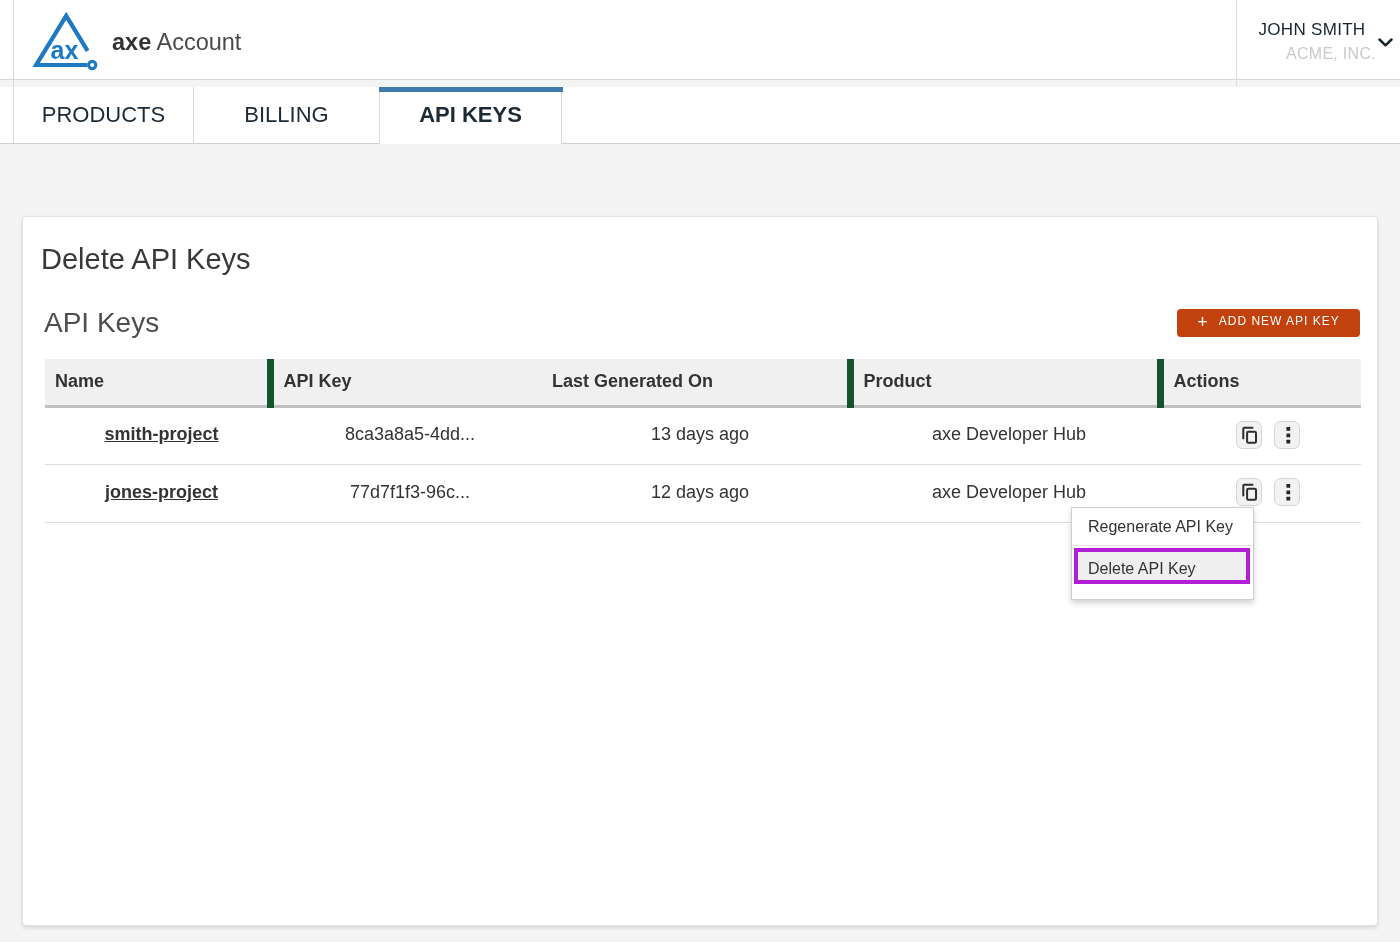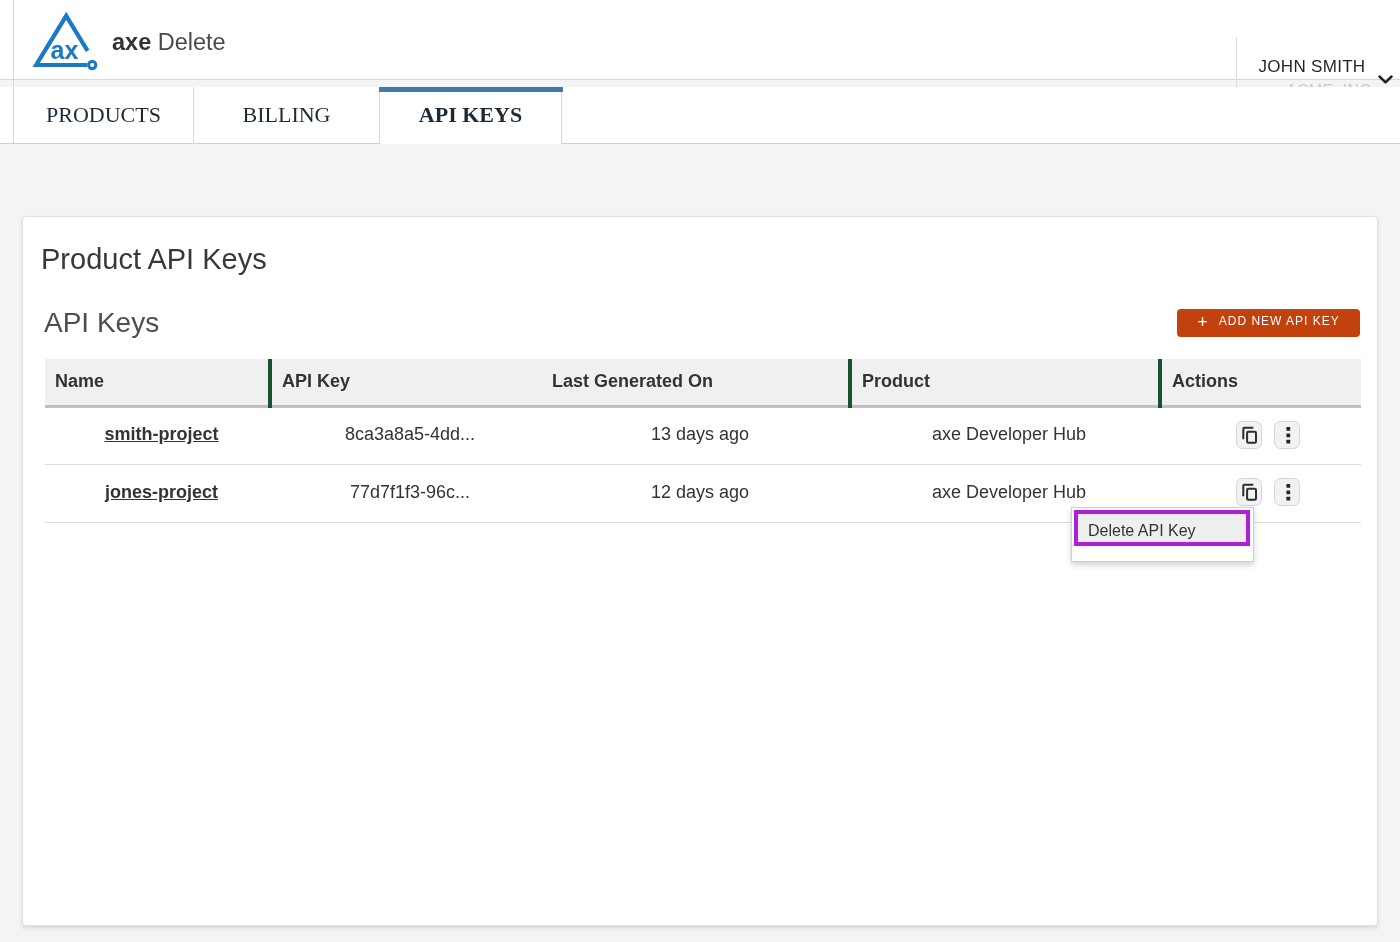--- a/index.html
+++ b/index.html
@@ -5,41 +5,41 @@
 <style>
   * { margin:0; padding:0; box-sizing:border-box; }
   html,body { width:1400px; height:942px; font-family:"Liberation Sans", sans-serif; background:#f4f4f4; overflow:hidden; }
   
   .header { position:absolute; left:0; top:0; width:1400px; height:80px; background:#fff; border-bottom:1px solid #d6d6d6; }
   .hdr-leftline { position:absolute; left:13px; top:0; width:1px; height:143px; background:#d9d9d9; z-index:5;}
   .logo { position:absolute; left:28px; top:8px; }
   .brand { position:absolute; left:112px; top:31px; line-height:22px; font-size:23.5px; color:#3a3a3a; }
   .brand b { font-weight:700; color:#333;margin-top:20px; }
   .brand span { color:#4a4a4a; font-weight:400; }
-  .userbox { position:absolute; right:0; top:0; width:164px; height:86px; border-left:1px solid #dcdcdc;margin-top:37px; }
+  .userbox { position:absolute; right:0; top:0; width:164px; height:86px; border-left:1px solid #dcdcdc; }
   .uname { position:absolute; top:20px; left:0; width:150px; text-align:center; font-size:17px; letter-spacing:0.3px; color:#18242f; white-space:nowrap; }
   .ucorp { position:absolute; top:45px; left:19px; width:150px; text-align:center; font-size:16px; letter-spacing:0.3px; color:#cacaca; white-space:nowrap; }
   .chev { position:absolute; right:7px; top:38px; }
   
   .tabs { position:absolute; left:0; top:87px; width:1400px; height:57px; background:#fff; border-bottom:1px solid #cfcfcf; }
-  .tab { position:absolute; top:0; height:57px; line-height:55px; text-align:center; font-size:22px; color:#1c2a36; border-right:1px solid #d9d9d9;font-family:Liberation Serif, serif; }
+  .tab { position:absolute; top:0; height:57px; line-height:55px; text-align:center; font-size:22px; color:#1c2a36; border-right:1px solid #d9d9d9; }
   .tab.products { left:14px; width:180px; }
   .tab.billing  { left:194px; width:186px; }
   .tab.apikeys  { left:380px; width:182px; font-weight:700; background:#fff; }
   .tab.apikeys::before { content:""; position:absolute; left:-1px; top:0; width:184px; height:5px; background:#3d7bae; }
   
   .card { position:absolute; left:22px; top:216px; width:1356px; height:710px; background:#fff; border:1px solid #e2e2e2; border-radius:4px; box-shadow:0 2px 4px rgba(0,0,0,0.12); }
   .h1 { position:absolute; left:18px; top:27px; font-size:29px; line-height:30px; color:#37383a; }
   .h2 { position:absolute; left:21px; top:91px; font-size:28px; line-height:29px; color:#4e4e4e; }
   .addbtn { position:absolute; left:1154px; top:92px; width:183px; height:28px; background:#c2410c; border-radius:4px; color:#fff; font-size:12px; letter-spacing:1px; text-align:center; line-height:25px; font-weight:400; }
   .addbtn .plus { font-size:18px; font-weight:400; margin-right:11px; vertical-align:-2.5px; letter-spacing:0;}
   
   table.keys { position:absolute; left:22px; top:142px; width:1316px; border-collapse:collapse; font-size:18px; color:#333; }
   table.keys th { background:#f0f0f0; text-align:left; font-size:18px; font-weight:700; color:#333; height:47px; padding:0 0 0 10px; border-bottom:3px solid #c0c0c0; }
-  th.c2, th.c4, th.c5 { border-left:4px solid #14532d; }
+  th.c2, th.c4, th.c5 { border-left:7px solid #14532d; }
   table.keys td { height:58px; padding:0 2px 2px 10px; border-bottom:1px solid #dcdcdc; font-size:18px;text-align:center; }
   .c1{width:225px;} .c2{width:272px;} .c3{width:308px;} .c4{width:310px;} .c5{width:201px;}
   .pname { font-weight:700; text-decoration:underline; color:#333; }
   .iconbtn { display:inline-block; width:26px; height:28px; background:#f2f2f2; border:1px solid #d4d4d4; border-radius:6.5px; vertical-align:middle; position:relative; margin-left:6px; }
   .iconbtn + .iconbtn { margin-left:12px; }
   
   .menu { position:absolute; left:1071px; top:507px; width:183px; background:#fff; border:1px solid #cfcfcf; box-shadow:0 3px 6px rgba(0,0,0,0.18); z-index:10; padding-bottom:2px;}
   .mi { height:38px; line-height:38px; padding-left:16px; font-size:16px; color:#333; border-bottom:1px solid #e0e0e0; background:#fff; }
   .mi:nth-child(2){ }
   .mi.hl { margin:2px 3px 13px 2px; border:4px solid #b01fd6; background:#efefef; height:36px; line-height:33px; padding-left:10px; }
@@ -49,37 +49,37 @@
   <div class="header">
     <div class="logo">
       <svg width="85" height="70" viewBox="0 0 85 70">
         <g stroke="#1c79c4" stroke-width="4.2" fill="none">
           <path d="M59.6 42.8 L38.2 7.8 L8.2 57 L59 57" stroke-linejoin="miter"></path>
           <circle cx="64.2" cy="57" r="3.6" stroke-width="3.1"></circle>
         </g>
         <text x="22.5" y="51.4" font-family="Liberation Sans, sans-serif" font-size="25" font-weight="700" fill="#1c79c4">ax</text>
       </svg>
     </div>
-    <div class="brand"><b>axe</b> <span>Delete</span></div>
+    <div class="brand"><b>axe</b> <span>Account</span></div>
     <div class="userbox">
       <div class="uname">JOHN SMITH</div>
       <div class="ucorp">ACME, INC.</div>
       <svg class="chev" width="15" height="9" viewBox="0 0 15 9">
         <path d="M1.5 1.5 L7.5 7.3 L13.5 1.5" fill="none" stroke="#18242f" stroke-width="2.5" stroke-linecap="round" stroke-linejoin="round"></path>
       </svg>
     </div>
   </div>
   <div class="hdr-leftline"></div>
   <div class="tabs">
     <div class="tab products">PRODUCTS</div>
     <div class="tab billing">BILLING</div>
     <div class="tab apikeys">API KEYS</div>
   </div>
   <div class="card">
-    <div class="h1">Product API Keys</div>
+    <div class="h1">Delete API Keys</div>
     <div class="h2">API Keys</div>
     <div class="addbtn"><span class="plus">+</span>ADD NEW API KEY</div>
     <table class="keys">
       <tbody>
         <tr>
         <th class="c1">Name</th>
           <th class="c2">API Key</th>
           <th class="c3">Last Generated On</th>
           <th class="c4">Product</th>
           <th class="c5">Actions</th>
@@ -121,14 +121,15 @@
                   <rect x="12.4" y="12.4" width="3.8" height="3.8" rx="0.5"></rect>
                   <rect x="12.4" y="18.7" width="3.8" height="3.8" rx="0.5"></rect>
                 </g>
               </svg></span>
         </td>
       </tr>
     </tbody>
     </table>
   </div>
   <div class="menu">
+    <div class="mi">Regenerate API Key</div>
     <div class="mi hl">Delete API Key</div>
   </div>
 
 </body></html>

